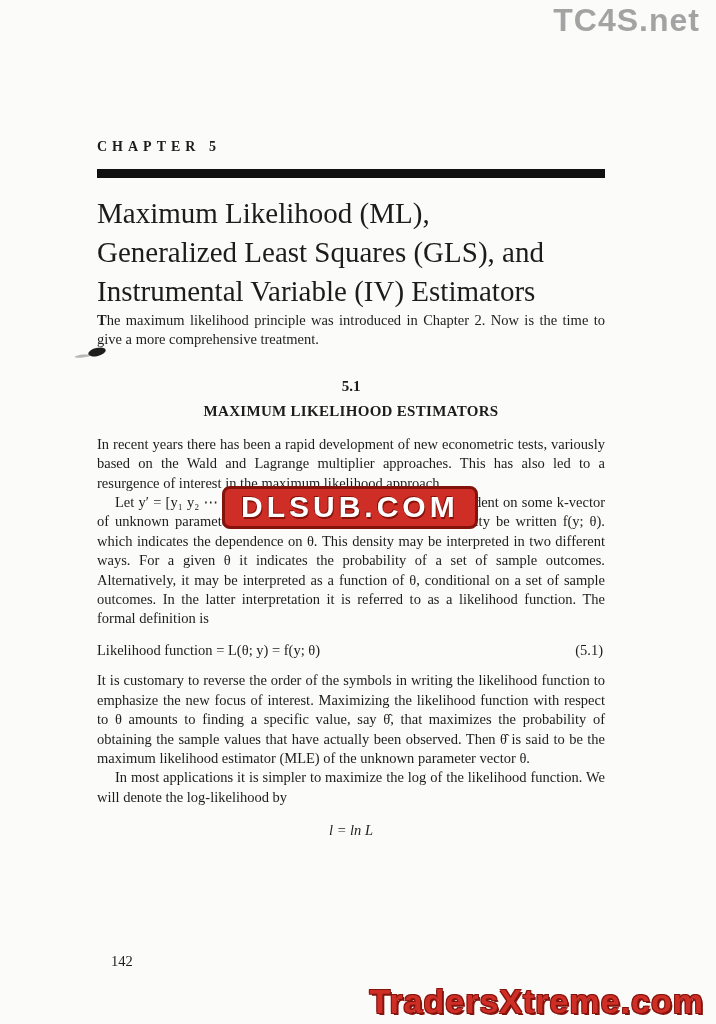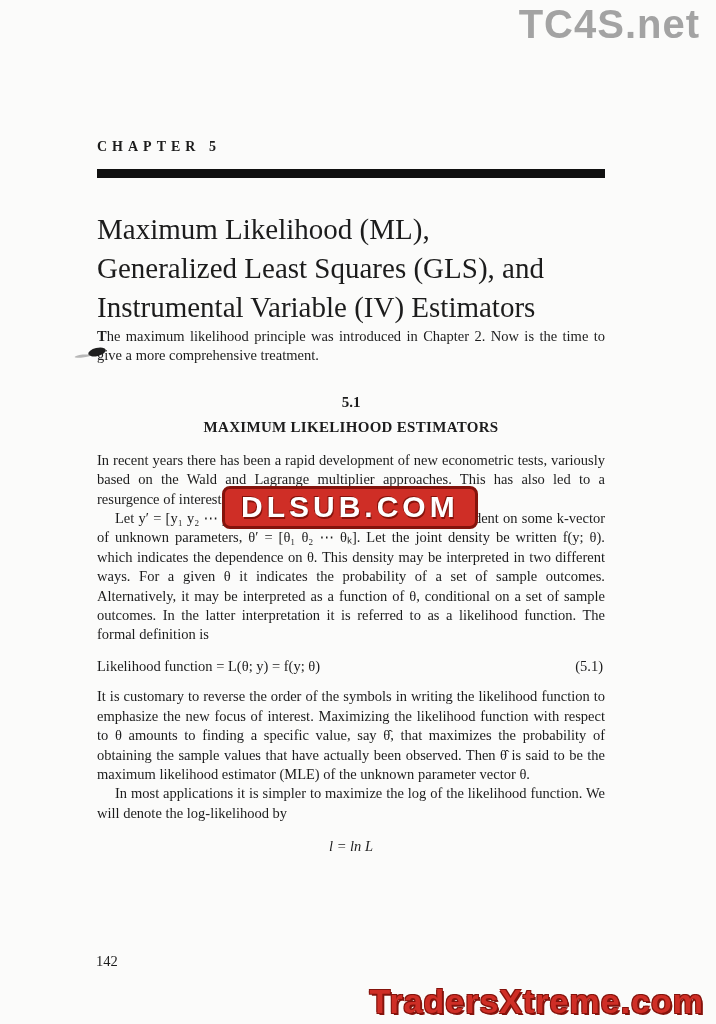--- a/index.html
+++ b/index.html
@@ -17,21 +17,21 @@
     font-family:"Liberation Serif", serif;
     position:relative;
     overflow:hidden;
   }
   .page{position:absolute;inset:0;}
 
   
   .wm-top{
     position:absolute;top:4px;right:16px;
     font-family:"Liberation Sans", sans-serif;
-    font-weight:bold;font-size:40px;line-height:1;
+    font-weight:bold;font-size:32px;line-height:1;
     color:var(--gray);letter-spacing:1px;opacity:.9;
   }
   .wm-dlsub{
     position:absolute;top:486px;left:222px;
     background:var(--red);
     border:3px solid var(--red-dark);
     border-radius:8px;
     padding:1px 16px 3px;
     font-family:"Liberation Sans", sans-serif;
     font-weight:bold;font-size:30px;line-height:1.1;
@@ -50,21 +50,21 @@
   
   .content{position:absolute;left:97px;top:0;width:508px;}
 
   .chapter-label{
     margin-top:138px;
     font-weight:bold;font-size:14px;line-height:18px;
     letter-spacing:5px;
   }
   .rule{margin-top:13px;height:9px;background:#101010;width:100%;}
   .chapter-title{
-    margin-top:32px;
+    margin-top:16px;
     font-size:29px;line-height:39px;font-weight:400;
   }
   .chapter-title div{white-space:nowrap;}
 
   .smudge{
     position:absolute;left:88px;top:348px;
     width:18px;height:8px;background:#1e1e1e;border-radius:50%;
     transform:rotate(-14deg);
   }
   .smudge::before{
@@ -92,21 +92,21 @@
   p.indent{text-indent:18px;}
 
   .eq-row{
     position:relative;margin:12px 0 11px;
     font-size:14.5px;line-height:19.4px;text-align:left;
   }
   .eq-row .eq-num{position:absolute;right:2px;top:0;}
   .eq2{margin-top:15px;text-align:center;font-size:14.5px;font-style:italic;}
 
   .page-number{
-    position:absolute;left:96px;top:953px;
+    position:absolute;left:111px;top:953px;
     font-size:14.5px;
   }
 </style>
 </head>
 <body>
 
 <div class="page">
 
   <div class="wm-top">TC4S.net</div>
 

